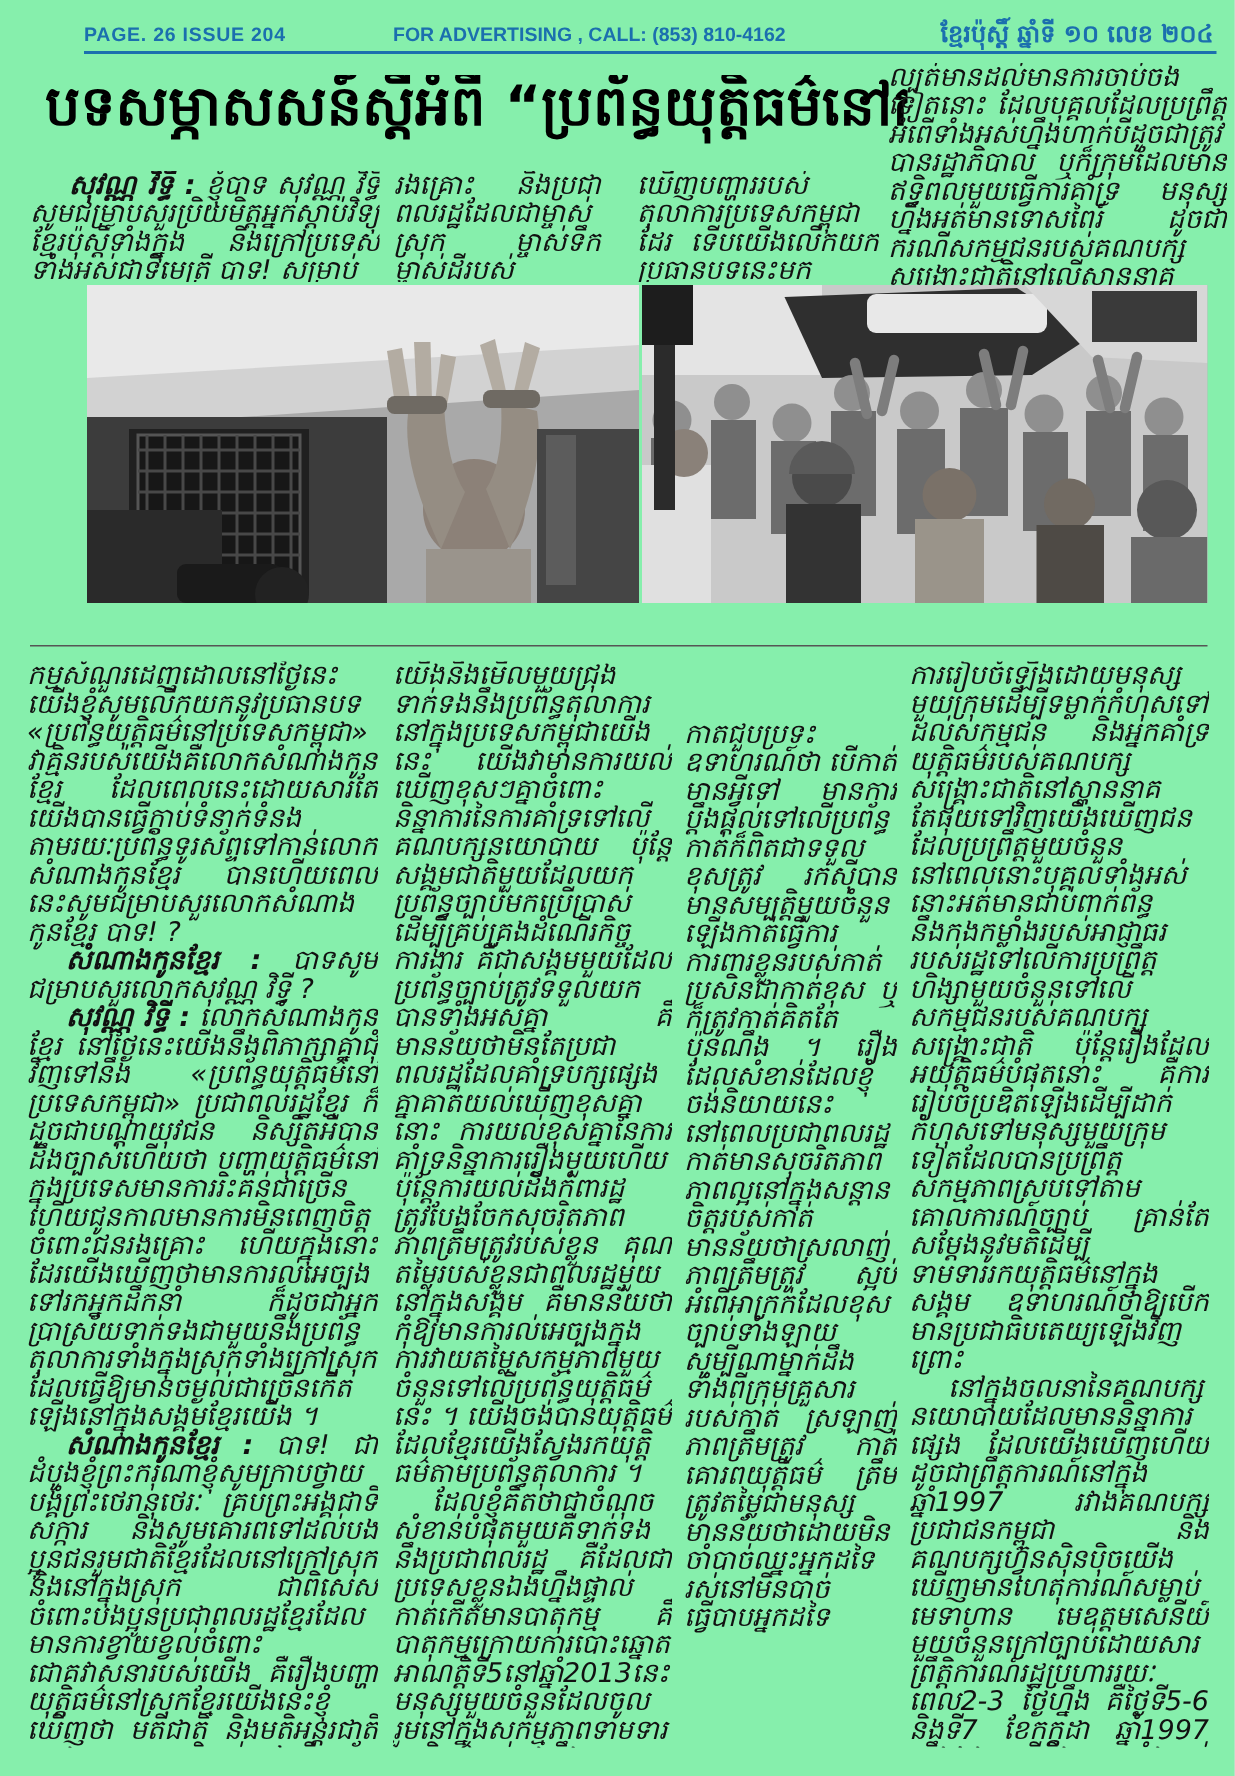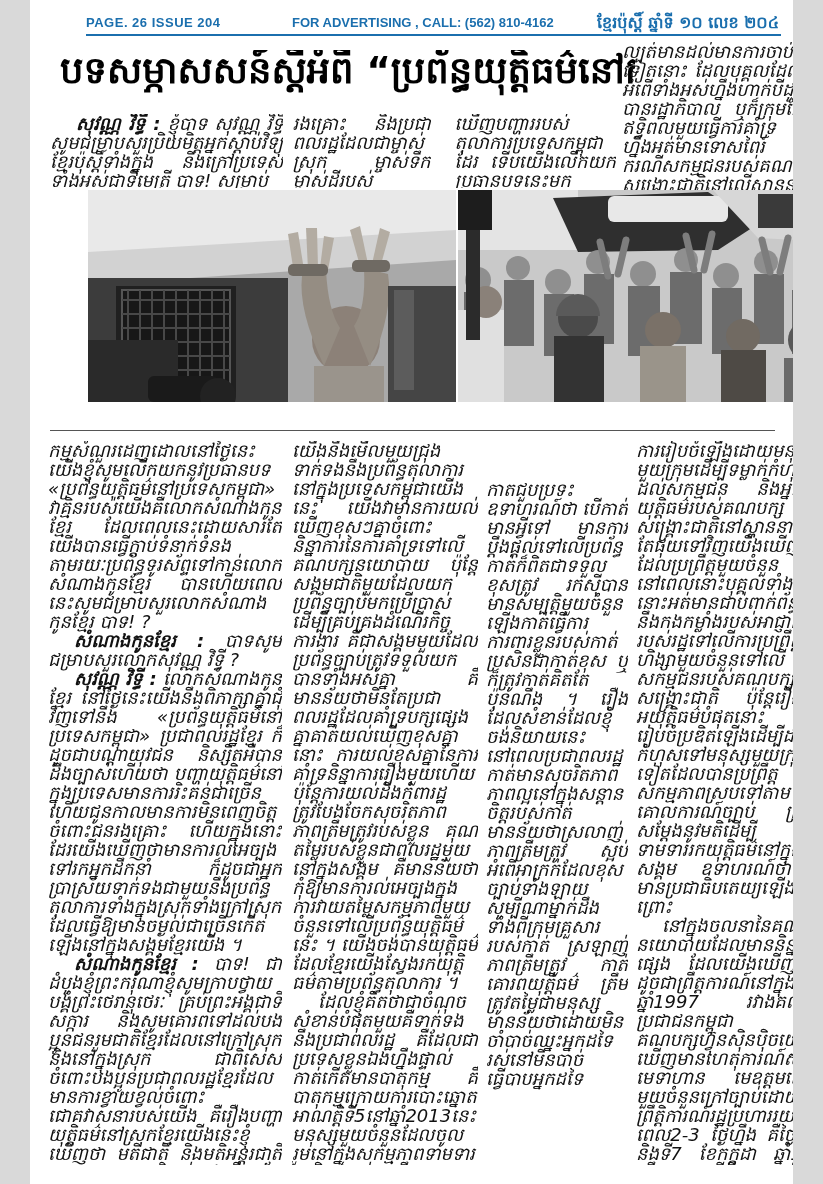--- a/index.html
+++ b/index.html
@@ -1,17 +1,17 @@
 <!DOCTYPE html>
 <html><head>
 <meta charset="utf-8">
 <style>
   html,body{margin:0;padding:0;background:#d9d9d9;}
   .page{
-    position:relative;width:763px;height:1184px;margin:0 auto;background:#ffffff;
+    position:relative;width:823px;height:1184px;margin:0 auto;background:#86efac;
     font-family:"DejaVu Sans","Liberation Sans",sans-serif;color:#111;overflow:hidden;
   }
   
   .hdr-left{position:absolute;left:56px;top:15px;font:bold 13px "Liberation Sans",sans-serif;color:#1b6fae;letter-spacing:.5px;}
   .hdr-center{position:absolute;left:262px;top:15px;font:bold 13px "Liberation Sans",sans-serif;color:#1b6fae;}
   .hdr-right{position:absolute;right:14px;top:12px;font-weight:bold;font-size:16px;color:#1b6fae;}
   .hdr-rule{position:absolute;left:56px;right:12px;top:34px;border-top:2px solid #1b6fae;}
   
   .headline{
     position:absolute;left:30px;top:50px;width:575px;height:62px;
@@ -43,21 +43,21 @@
   .bcol3{left:456px;width:142px;margin-top:39px;}
   .bcol4{left:606px;width:200px;}
   .continuation{font-weight:bold;text-align:center;text-indent:0;margin-top:4px;}
 </style>
 </head>
 <body>
 
 <div class="page">
 
   <div class="hdr-left">PAGE. 26  ISSUE 204</div>
-  <div class="hdr-center">FOR ADVERTISING ,  CALL: (562) 810-4162</div>
+  <div class="hdr-center">FOR ADVERTISING ,  CALL: (853) 810-4162</div>
   <div class="hdr-right">ខ្មែរប៉ុស្ដិ៍ ឆ្នាំទី ១០  លេខ ២០៤</div>
   <div class="hdr-rule"></div>
 
   <div class="headline">បទសម្ភាសសន៍ស្ដីអំពី “ប្រព័ន្ធយុត្តិធម៌នៅកម្ពុជា”</div>
 
   <div class="sidebar-col kh">
     <p class="flush">ល្បត់មានដល់មានការចាប់ចងទៀតនោះ ដែលបុគ្គលដែលប្រព្រឹត្តអំពើទាំងអស់ហ្នឹងហាក់បីដូចជាត្រូវបានរដ្ឋាភិបាល ឬក៏ក្រុមដែលមានឥទ្ធិពលមួយធ្វើការគាំទ្រ មនុស្សហ្នឹងអត់មានទោសពៃរ៍ ដូចជាករណីសកម្មជនរបស់គណបក្សសង្គ្រោះជាតិនៅលើស្ពាននាគ យើងឃើញថាប្រព្រឹត្តអំពើហិង្សាមួយចំនួននៅលើស្ពាននាគ ក៏ការបង្កឡើង</p>
   </div>
 
   <div class="intro kh">

